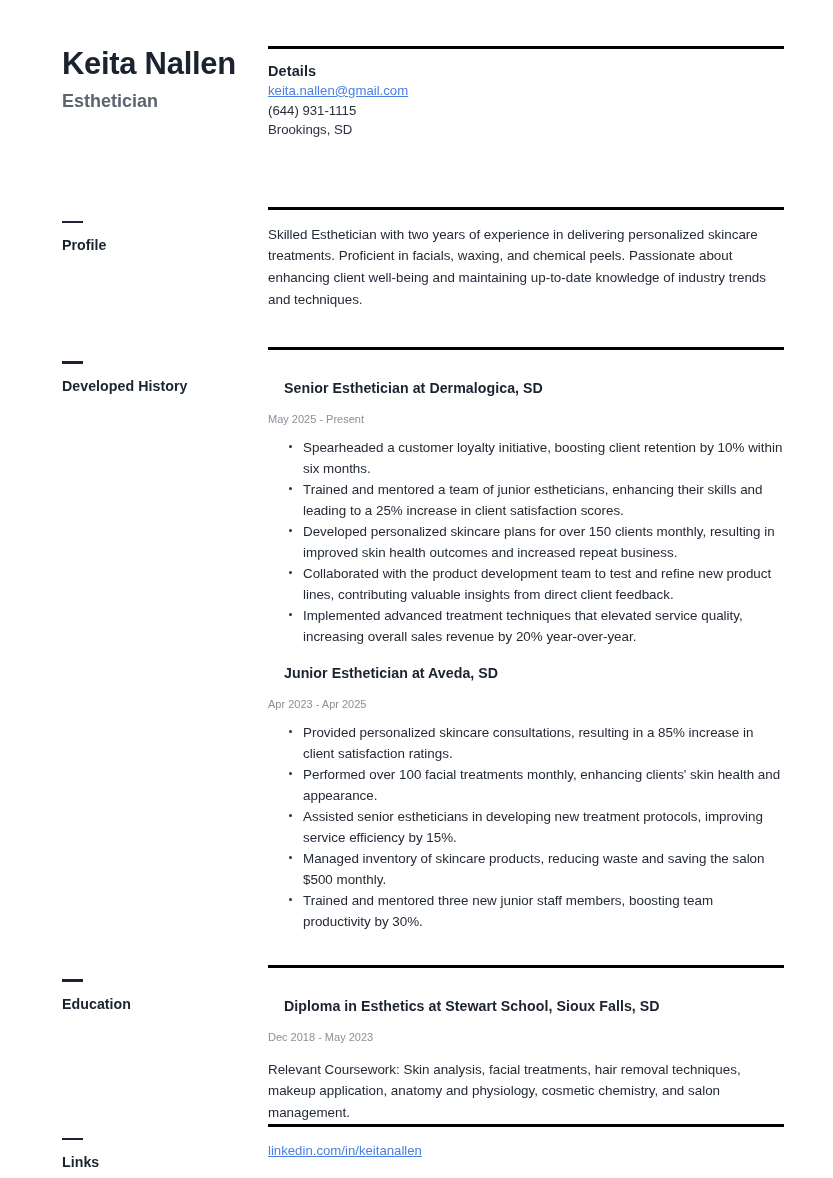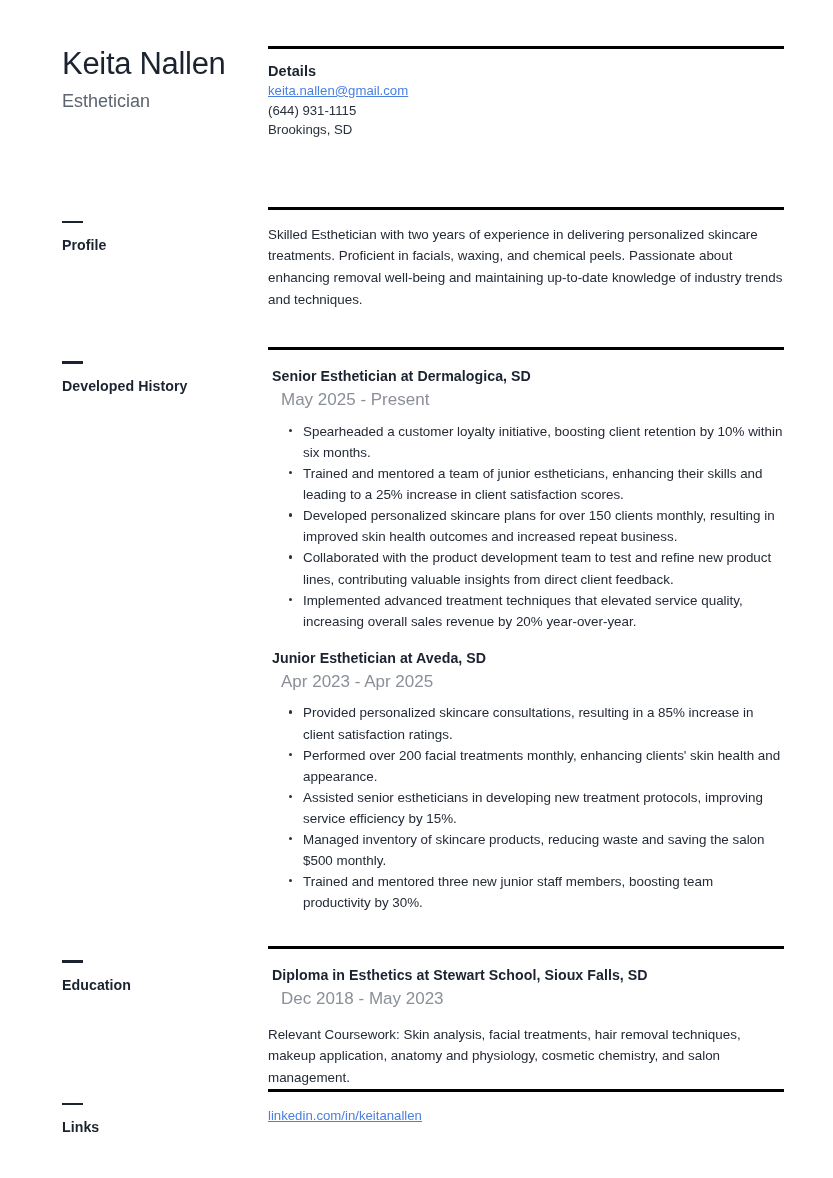--- a/index.html
+++ b/index.html
@@ -39,29 +39,29 @@
     padding-right: 49px;
     box-sizing: border-box;
   }
 
   
   .header {
     padding-top: 46px;
   }
   .name {
     font-size: 31px;
-    font-weight: 400;
+    font-weight: 700;
     letter-spacing: -0.3px;
     line-height: 1.18;
     color: #1b2330;
     margin: 0;
   }
   .job-title {
     font-size: 18px;
-    font-weight: 400;
+    font-weight: 700;
     color: #5c6470;
     line-height: 1.35;
     margin: 6px 0 0 0;
   }
 
   
   .rule {
     height: 3px;
     background: #000000;
     width: 100%;
@@ -93,27 +93,27 @@
     font-size: 13.4px;
     line-height: 1.62;
     color: #242b36;
     margin: 0;
   }
 
   .entry-title {
     font-size: 14.2px;
     font-weight: 700;
     color: #1b2330;
-    margin: 4px;
+    margin: 16px;
     letter-spacing: 0.05px;
   }
   .entry-date {
-    font-size: 17px;
+    font-size: 11px;
     color: #8a8f98;
-    margin: 3px 0 0 13px;
+    margin: 3px 0 0 0;
     line-height: 1.4;
   }
   ul.bullets {
     margin: 9px 0 0 0;
     padding-left: 21px;
     list-style: none;
   }
   ul.bullets li {
     font-size: 13.4px;
     line-height: 1.57;
@@ -190,21 +190,21 @@
   <div class="row sec-profile">
     <div class="col-left">
       <div class="side-label-wrap">
         <div class="side-rule"></div>
         <div class="side-label">Profile</div>
       </div>
     </div>
     <div class="col-right">
       <div class="rule"></div>
       <div class="block">
-        <p class="paragraph">Skilled Esthetician with two years of experience in delivering personalized skincare treatments. Proficient in facials, waxing, and chemical peels. Passionate about enhancing removal well-being and maintaining up-to-date knowledge of industry trends and techniques.</p>
+        <p class="paragraph">Skilled Esthetician with two years of experience in delivering personalized skincare treatments. Proficient in facials, waxing, and chemical peels. Passionate about enhancing client well-being and maintaining up-to-date knowledge of industry trends and techniques.</p>
       </div>
     </div>
   </div>
 
   <div class="row sec-employ">
     <div class="col-left">
       <div class="side-label-wrap">
         <div class="side-rule"></div>
         <div class="side-label">Developed History</div>
       </div>
@@ -223,21 +223,21 @@
             <li>Collaborated with the product development team to test and refine new product lines, contributing valuable insights from direct client feedback.</li>
             <li>Implemented advanced treatment techniques that elevated service quality, increasing overall sales revenue by 20% year-over-year.</li>
           </ul>
         </div>
 
         <div class="entry">
           <div class="entry-title">Junior Esthetician at Aveda, SD</div>
           <div class="entry-date">Apr 2023 - Apr 2025</div>
           <ul class="bullets">
             <li>Provided personalized skincare consultations, resulting in a 85% increase in client satisfaction ratings.</li>
-            <li>Performed over 200 facial treatments monthly, enhancing clients' skin health and appearance.</li>
+            <li>Performed over 100 facial treatments monthly, enhancing clients' skin health and appearance.</li>
             <li>Assisted senior estheticians in developing new treatment protocols, improving service efficiency by 15%.</li>
             <li>Managed inventory of skincare products, reducing waste and saving the salon $500 monthly.</li>
             <li>Trained and mentored three new junior staff members, boosting team productivity by 30%.</li>
           </ul>
         </div>
 
       </div>
     </div>
   </div>
 

